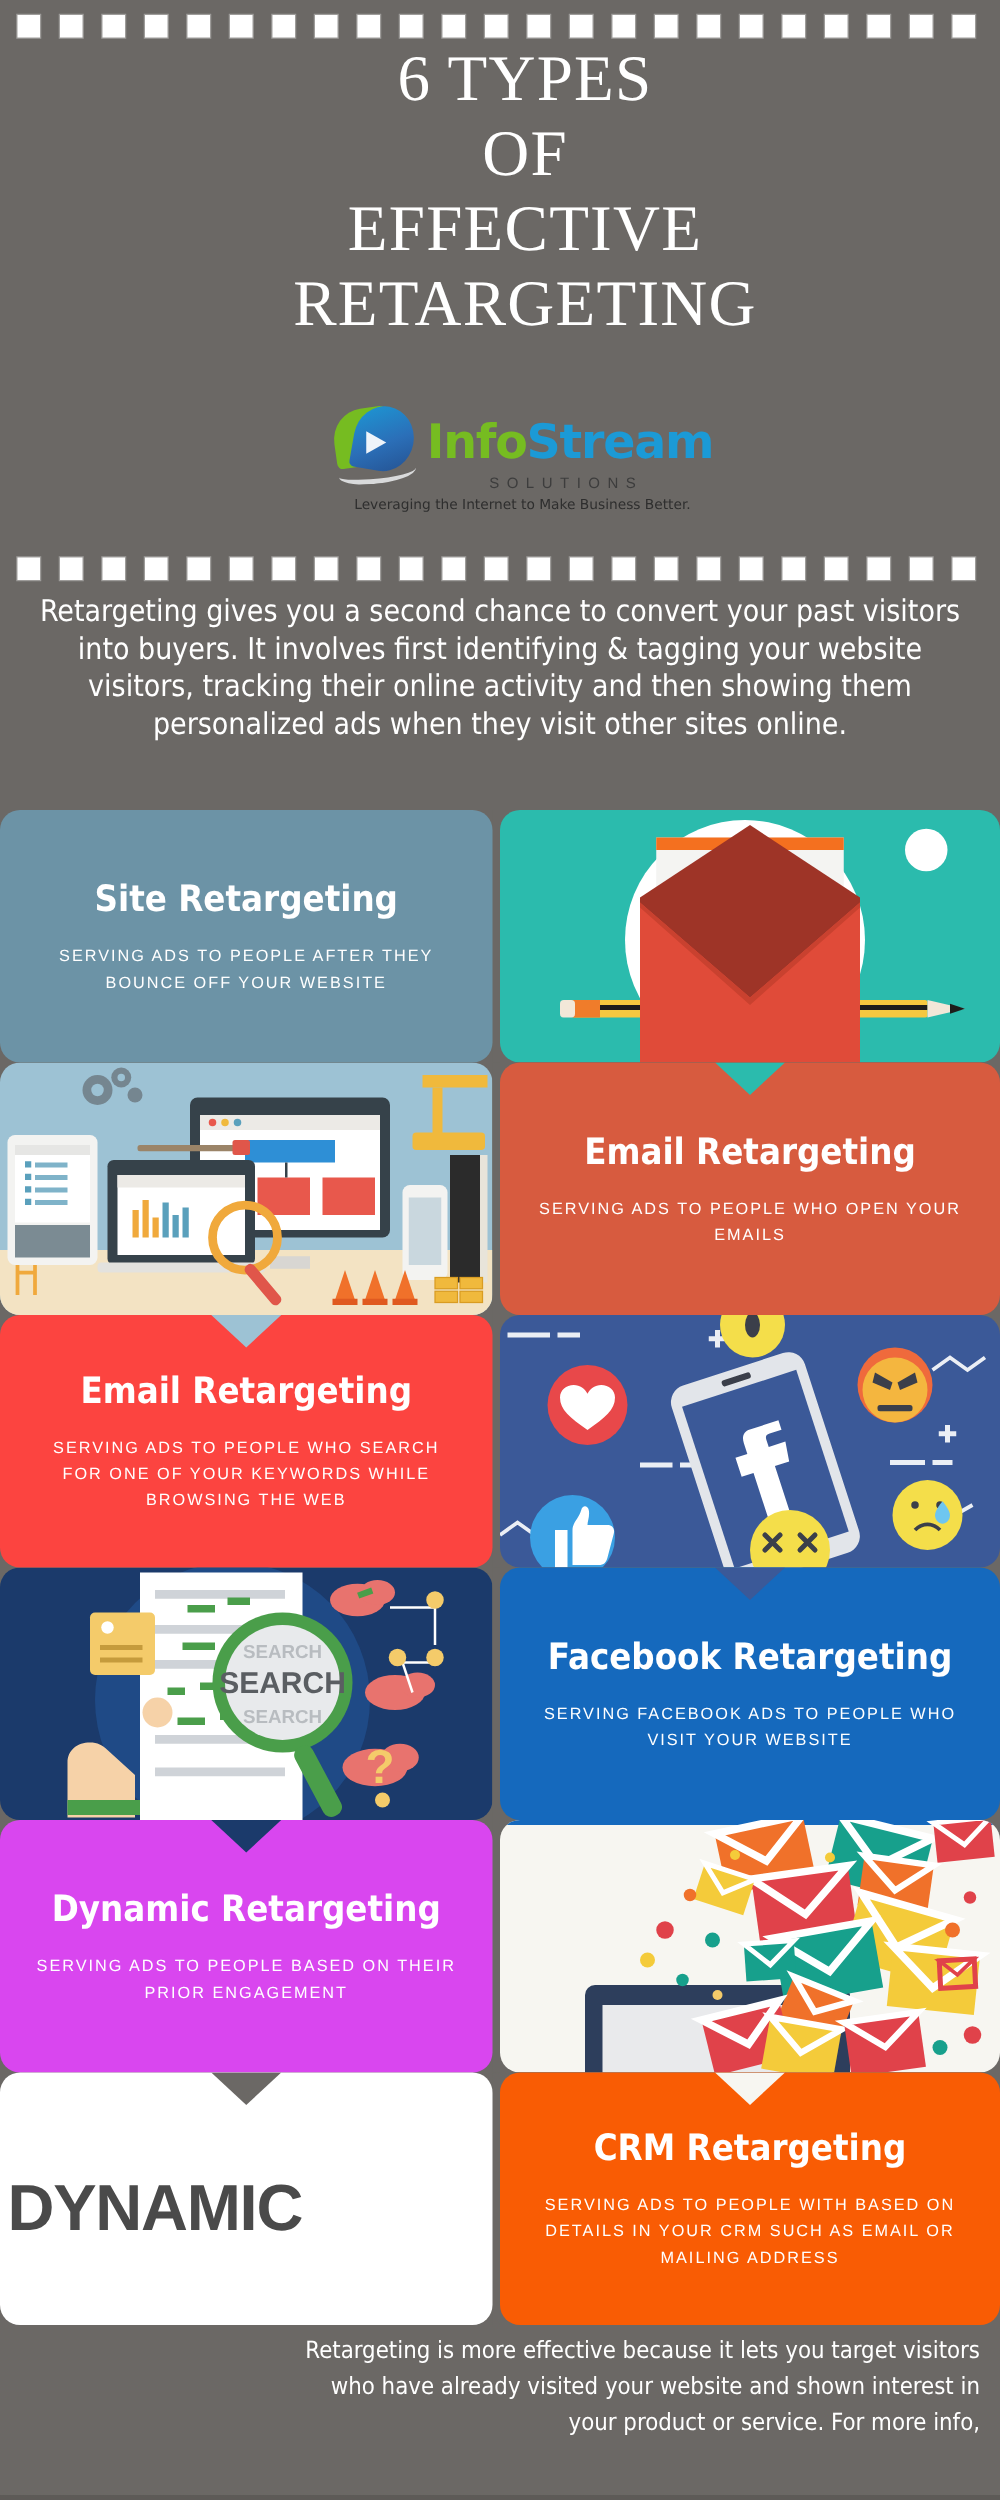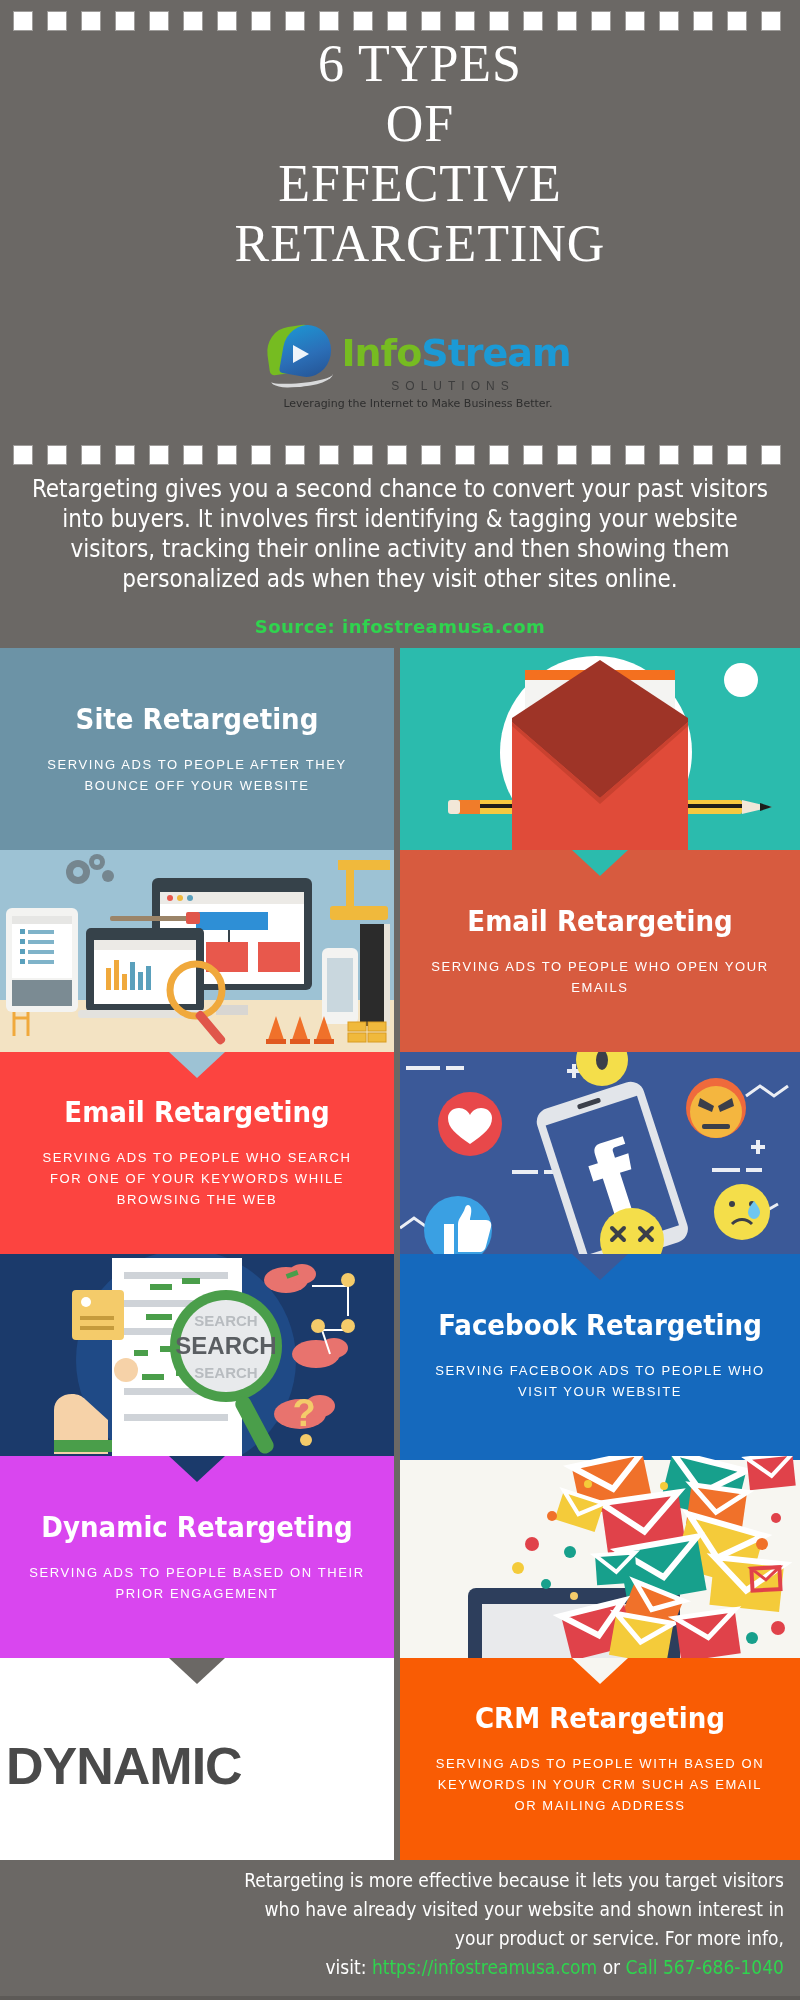--- a/index.html
+++ b/index.html
@@ -106,21 +106,21 @@
   }
 
   
   .grid{
     position:absolute;top:648px;left:0;width:800px;height:1212px;
     display:grid;
     grid-template-columns:394px 6px 400px;
     grid-template-rows:repeat(6,202px);
     background:#6b6865;
   }
-  .cell{position:relative;overflow:hidden;}
+  .cell{position:relative;overflow:hidden;border-radius:16px;}
   .gutter{background:#6b6865;}
 
   
   .tcell{
     display:flex;flex-direction:column;align-items:center;justify-content:center;
     text-align:center;padding:10px 26px;box-sizing:border-box;
   }
   .tcell h2{
     margin:0 0 18px 0;color:#ffffff;font-weight:700;
     font-family:"DejaVu Sans Condensed","DejaVu Sans","Liberation Sans",sans-serif;
@@ -243,21 +243,20 @@
       <span></span>
       <span></span>
       <span></span>
       <span></span>
       <span></span>
       <span></span>
       <span></span>
   </div>
 
   <div class="intro">Retargeting gives you a second chance to convert your past visitors into buyers. It involves first identifying &amp; tagging your website visitors, tracking their online activity and then showing them personalized ads when they visit other sites online.</div>
-  <div class="source">Source: infostreamusa.com</div>
 
   <div class="grid">
 
     <div class="cell tcell" style="background:#6c93a6">
       <h2>Site Retargeting</h2>
       <p>SERVING ADS TO PEOPLE AFTER THEY BOUNCE OFF YOUR WEBSITE</p>
     </div>
     <div class="gutter"></div>
     <div class="cell">
       <svg class="ill" viewBox="0 0 400 202" preserveAspectRatio="xMidYMid slice">
@@ -636,30 +635,24 @@
     </div>
 
     <div class="cell dyncell">
       <div class="notch" style="border-top:26px solid #6b6865"></div>
       <div class="dynword">DYNAMIC</div>
     </div>
     <div class="gutter"></div>
     <div class="cell tcell" style="background:#f95c04">
       <div class="notch" style="border-top:26px solid #f7f6f1"></div>
       <h2>CRM Retargeting</h2>
-      <p>SERVING ADS TO PEOPLE WITH BASED ON KEYWORDS IN YOUR CRM SUCH AS EMAIL OR MAILING ADDRESS</p>
+      <p>SERVING ADS TO PEOPLE WITH BASED ON DETAILS IN YOUR CRM SUCH AS EMAIL OR MAILING ADDRESS</p>
     </div>
   </div>
 
   <div class="footer">
     <div>Retargeting is more effective because it lets you target visitors</div>
     <div>who have already visited your website and shown interest in</div>
     <div>your product or service. For more info,</div>
-    <div>
-      <span>visit:</span>
-      <span class="grn">https://infostreamusa.com</span>
-      <span>or</span>
-      <span class="grn">Call 567-686-1040</span>
-    </div>
   </div>
 
   <div class="divider-bottom"></div>
 </div>
 
 </body></html>

